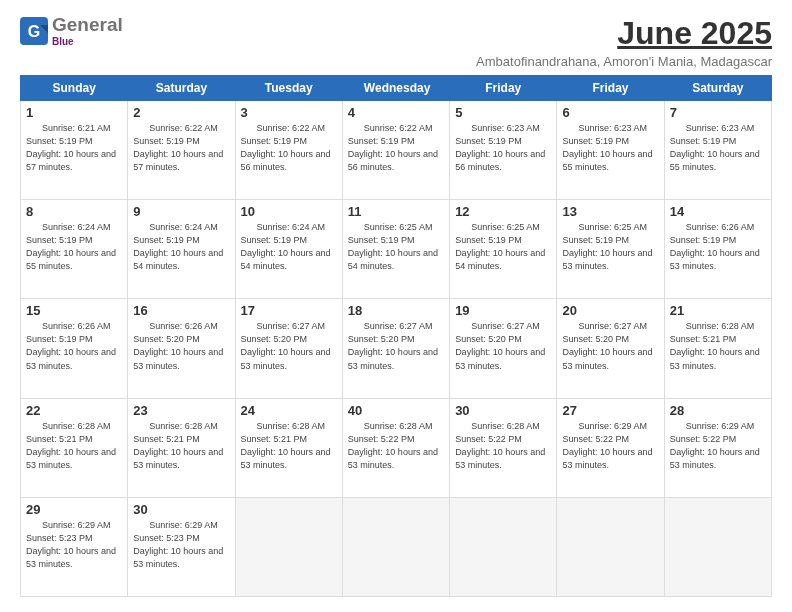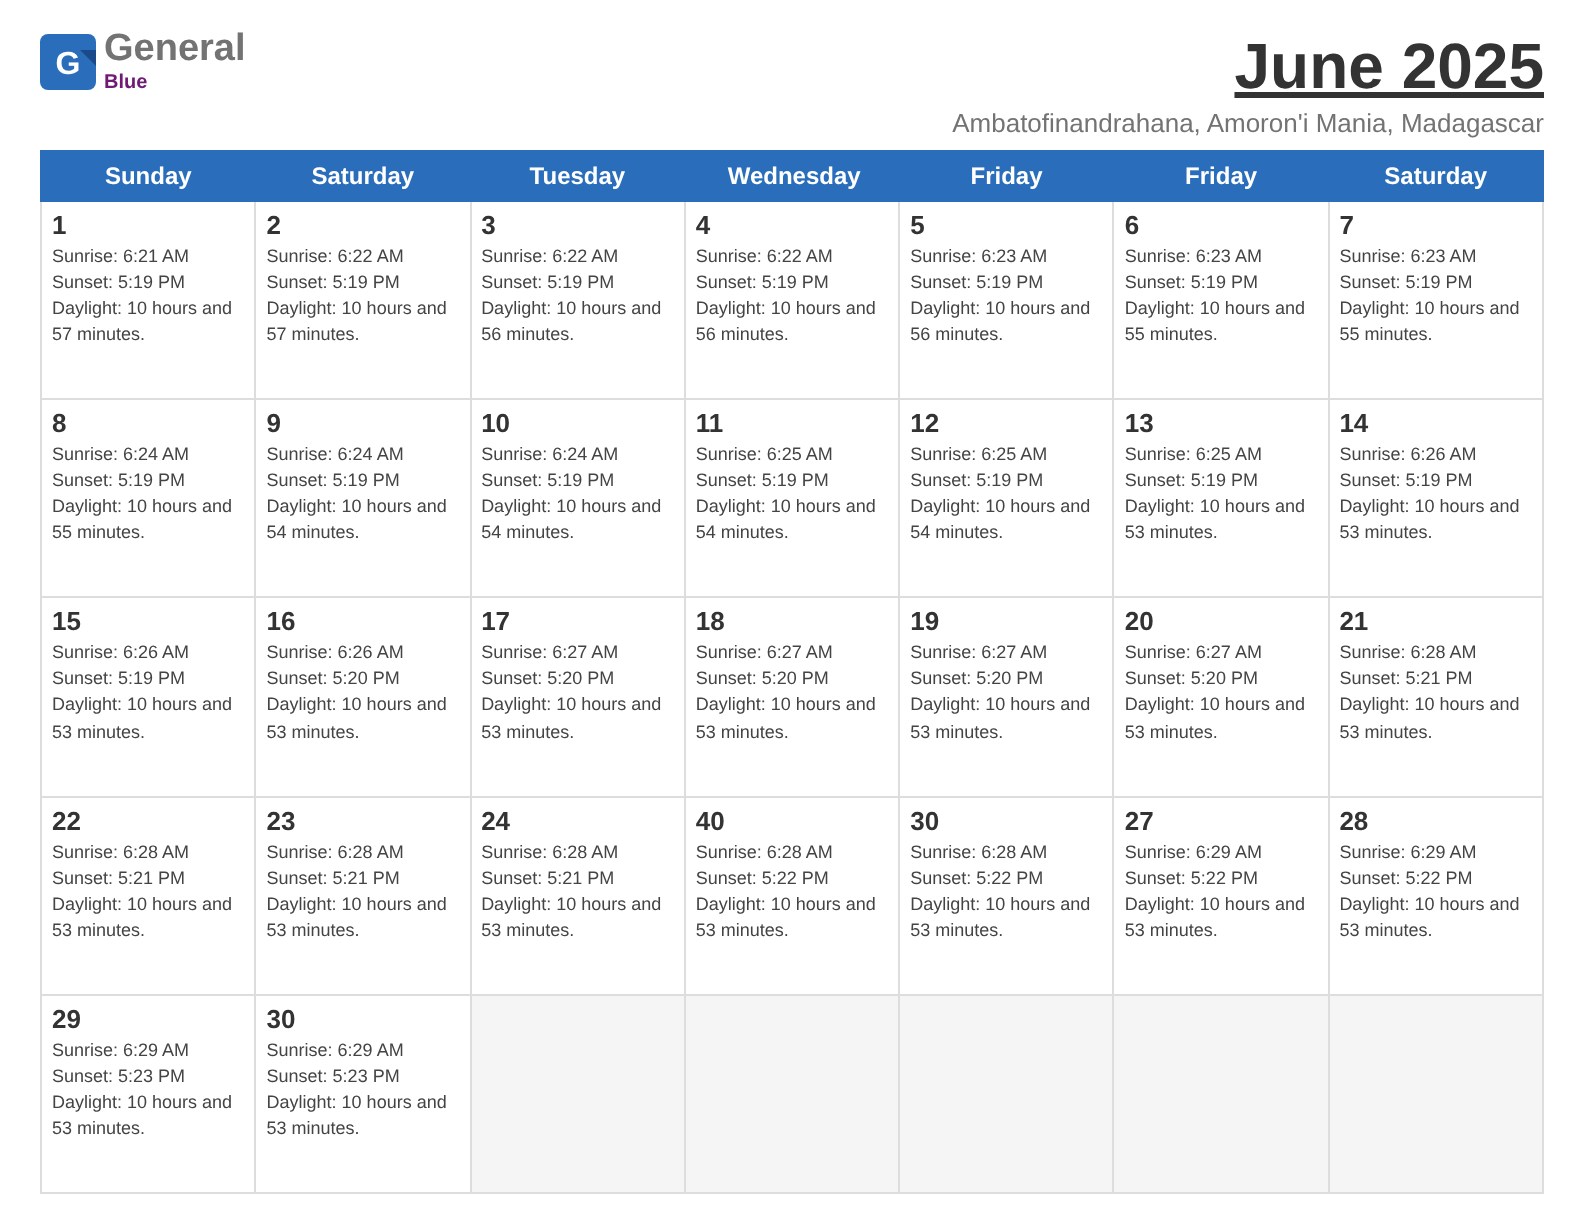--- a/index.html
+++ b/index.html
@@ -93,20 +93,21 @@
       font-size: 13px;
       font-weight: bold;
       color: #333;
       display: block;
       margin-bottom: 2px;
     }
     .day-info {
       font-size: 9px;
       color: #444;
       line-height: 1.45;
+      margin-left: 16px;
     }
   </style>
 </head>
 <body>
 
 <div class="page">
   <div class="header">
     <div class="logo">
       <svg class="logo-icon" viewBox="0 0 28 28">
         <rect x="0" y="0" width="28" height="28" rx="4" fill="#2a6ebb"></rect>

